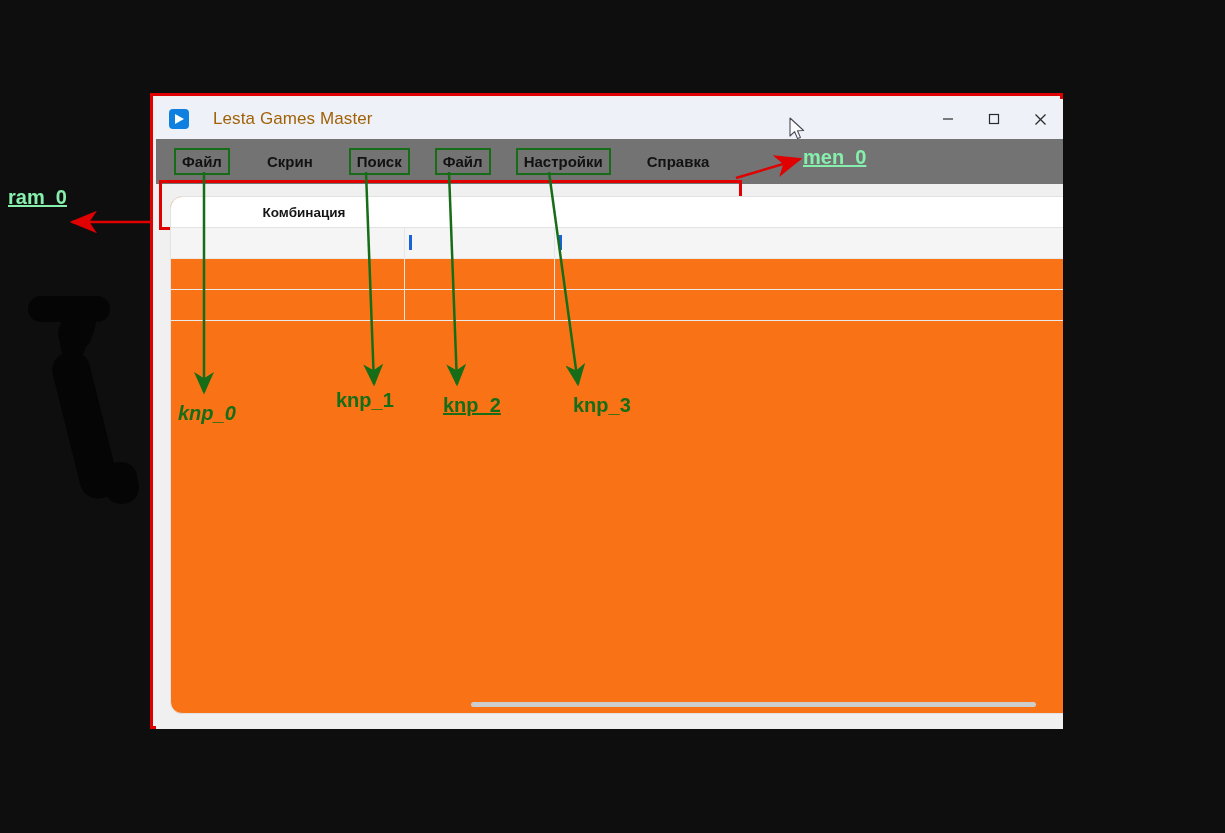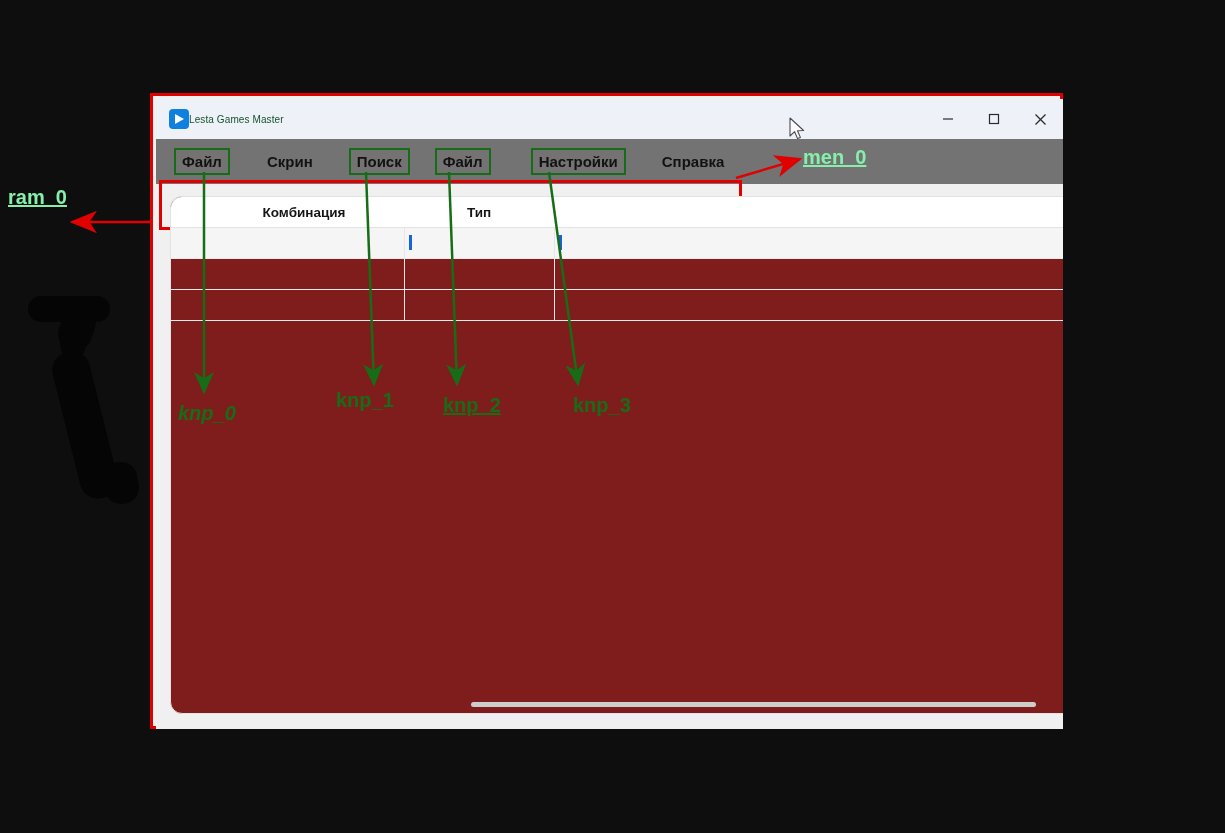--- a/index.html
+++ b/index.html
@@ -87,23 +87,23 @@
   .app-icon::after {
     content: "";
     position: absolute;
     left: 6px; top: 5px;
     width: 0; height: 0;
     border-left: 9px solid #ffffff;
     border-top: 5px solid transparent;
     border-bottom: 5px solid transparent;
   }
   .title-text {
-    margin-left: 0;
-    font-size: 10px;
-    color: #14532d;
+    margin-left: 24px;
+    font-size: 17px;
+    color: #a16207;
     letter-spacing: .1px;
   }
   .win-controls {
     position: absolute;
     right: 0; top: 0;
     height: 40px;
     display: flex;
   }
   .win-btn {
     width: 46px; height: 40px;
@@ -145,21 +145,21 @@
     border: 3px solid #e00000;
     box-sizing: border-box;
     pointer-events: none;
   }
 
   
   .table {
     position: absolute;
     left: 14px; top: 97px;
     width: 1048px; height: 518px;
-    background: #7f1d1d;
+    background: #f97316;
     border: 1px solid #e2e2e2;
     box-sizing: border-box;
     overflow: hidden;
     border-radius: 12px;
   }
   .thead {
     display: flex;
     height: 30px;
     border-bottom: 1px solid #e3e3e3;
     background: #ffffff;
@@ -271,31 +271,30 @@
           </div>
         </div>
       </div>
 
       <div class="menubar-wrap">
         <div class="menubar">
           <div class="menu-item boxed" style="margin-left:18px">Файл</div>
           <div class="menu-item" style="margin-left:31px">Скрин</div>
           <div class="menu-item boxed" style="margin-left:30px">Поиск</div>
           <div class="menu-item boxed" style="margin-left:25px">Файл</div>
-          <div class="menu-item boxed" style="margin-left:40px">Настройки</div>
+          <div class="menu-item boxed" style="margin-left:25px">Настройки</div>
           <div class="menu-item" style="margin-left:30px">Справка</div>
         </div>
         <div class="men0-box"></div>
       </div>
 
       <div class="table">
         <div class="thead">
           <div class="th col0"></div>
           <div class="th col1">Комбинация</div>
-          <div class="th col2">Тип</div>
         </div>
 
         <div class="trow sel">
           <div class="td col0"></div>
           <div class="td col1"></div>
           <div class="td col2 sep-l">
             <span class="caret"></span>
           </div>
           <div class="td col3 sep-l">
             <span class="caret"></span>

